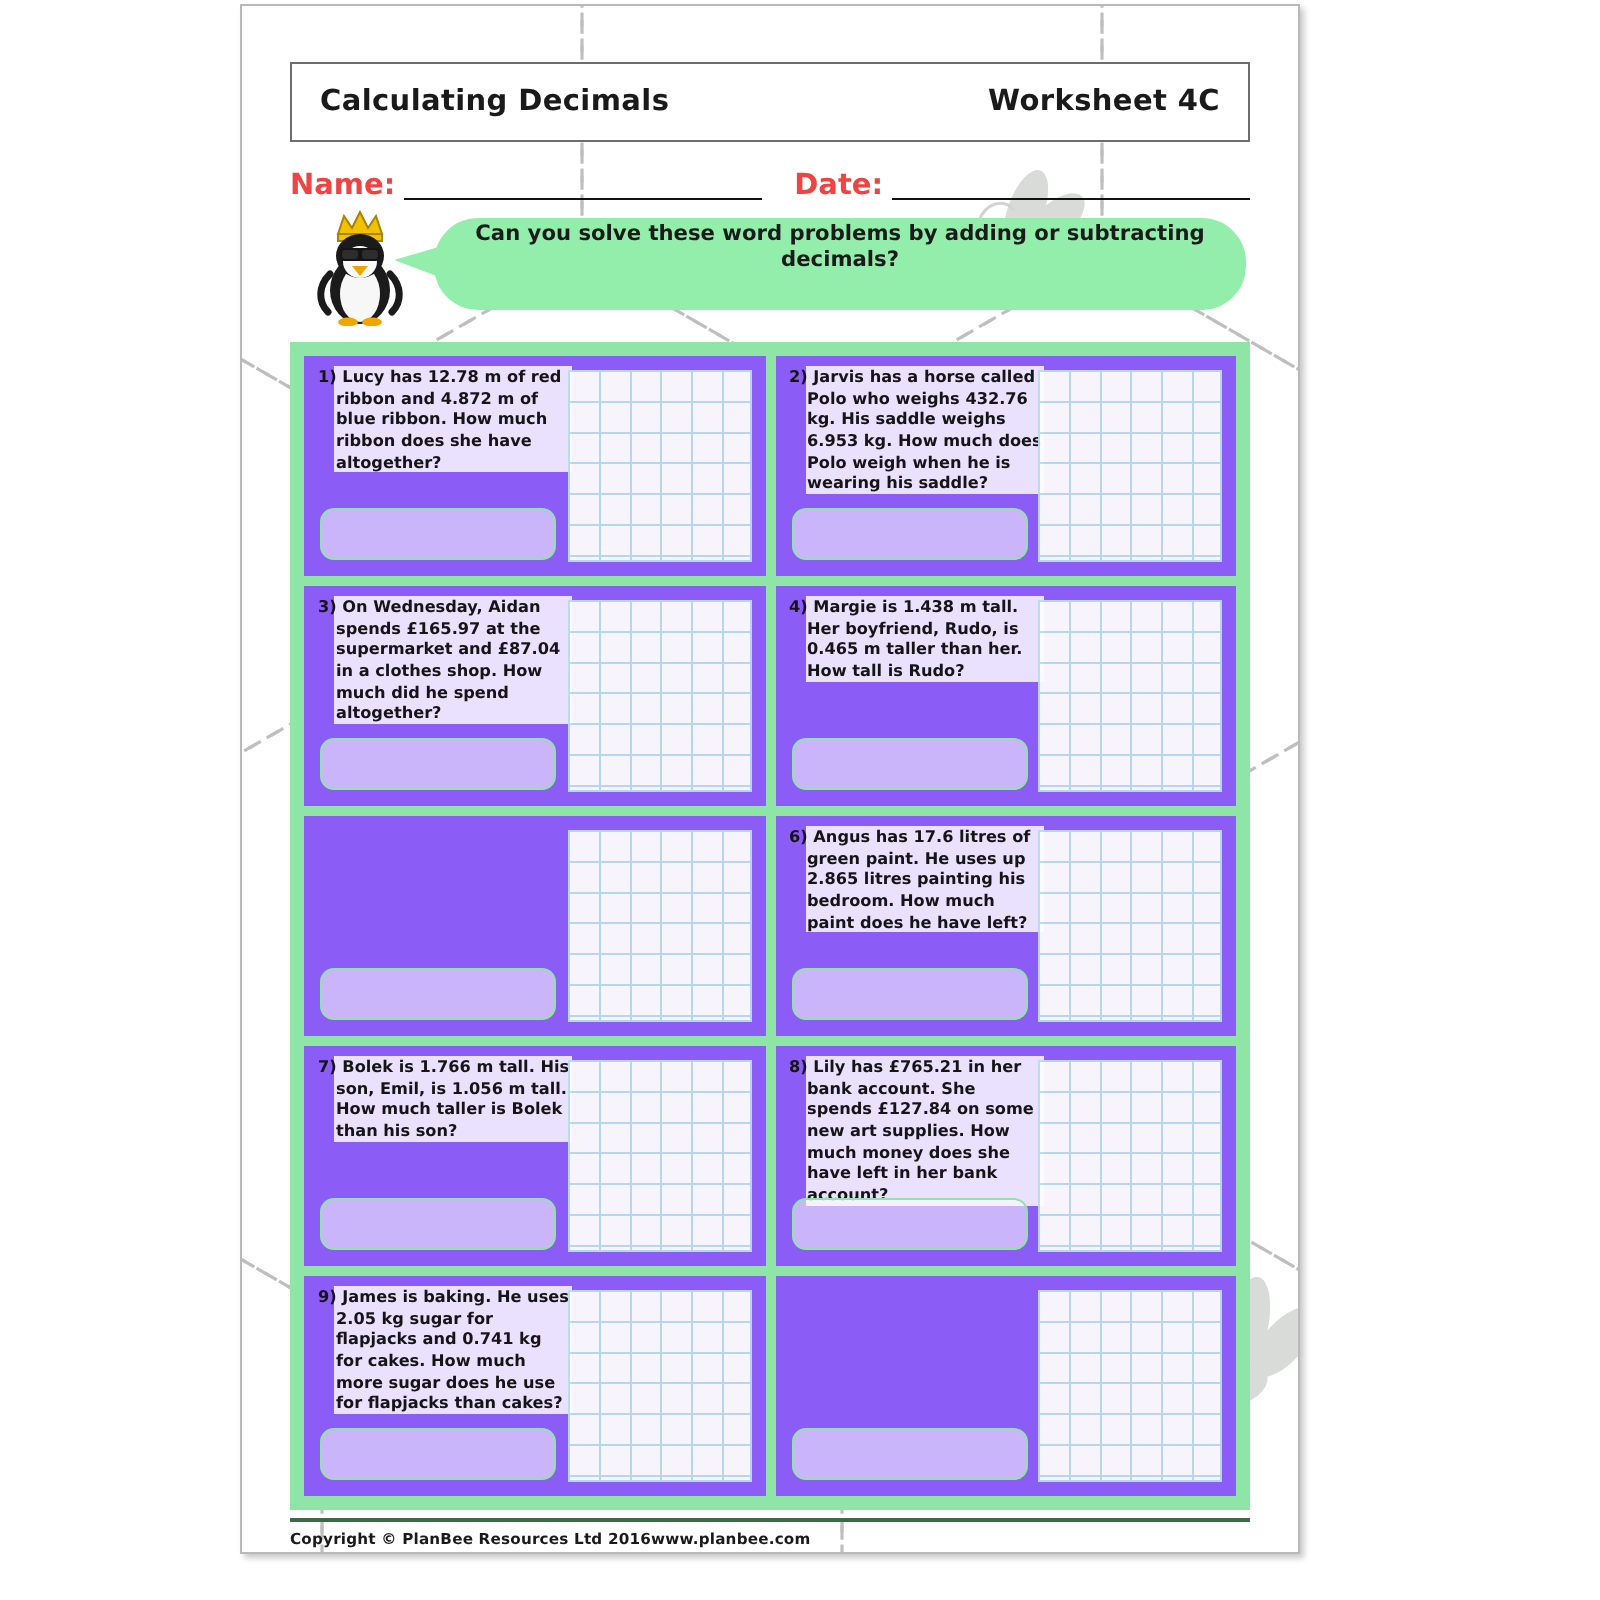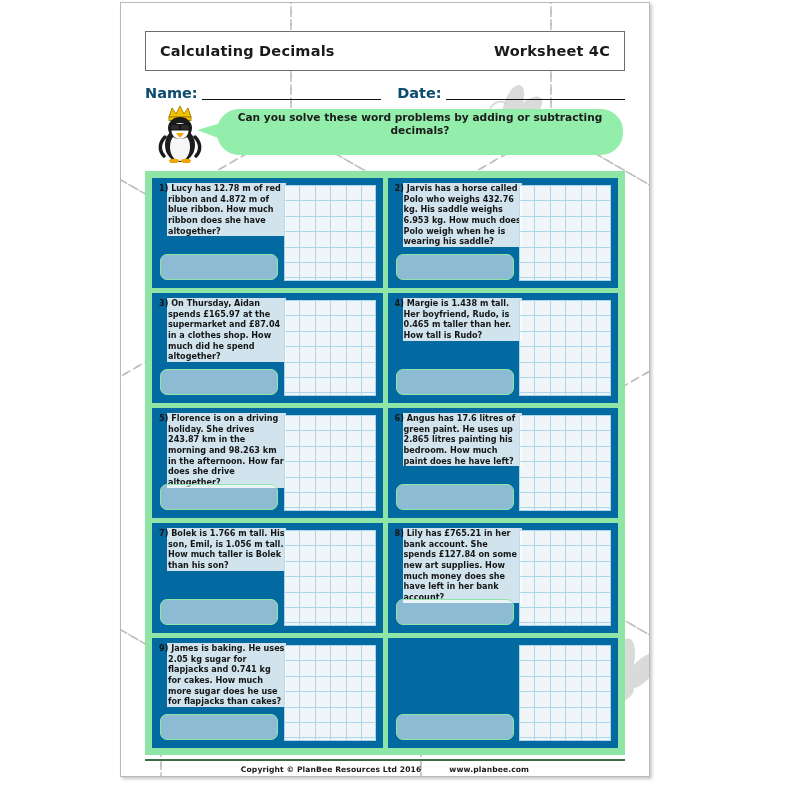--- a/index.html
+++ b/index.html
@@ -75,21 +75,21 @@
     z-index: 8;
     display: flex;
     align-items: flex-end;
     margin-top: 9px;
     height: 20px;
   }
   .nd-label {
     font-family: "DejaVu Sans", sans-serif;
     font-weight: bold;
     font-size: 14.5px;
-    color: #0c4a6e;
+    color: #ef4444;
     white-space: nowrap;
     padding-right: 4px;
     line-height: 1;
   }
   .nd-rule {
     flex: 1 1 auto;
     border-bottom: 1.6px solid #111;
     height: 14px;
     margin-right: 16px;
   }
@@ -146,21 +146,21 @@
     border: 3px solid #8fe5a6;
     background: #8fe5a6;
     display: flex;
     flex-wrap: wrap;
     gap: 3px;
     padding: 3px;
   }
   .q-cell {
     width: calc(50% - 1.5px);
     height: 112px;
-    background: #0369a1;
+    background: #8b5cf6;
     border: 1.5px solid #8fe5a6;
     position: relative;
     display: flex;
     padding: 5px 5px 5px 6px;
     overflow: hidden;
   }
   .q-left {
     width: 128px;
     flex: 0 0 128px;
     display: flex;
@@ -204,24 +204,23 @@
     position: relative;
     z-index: 8;
     margin-top: 4px;
     border-top: 2px solid #3d6b47;
     width: 100%;
   }
   .footer {
     position: relative;
     z-index: 8;
     display: flex;
-    justify-content: center;
+    justify-content: flex-start;
     align-items: center;
     margin-top: 4px;
-    gap: 28px;
   }
   .foot-text {
     font-family: "DejaVu Sans", sans-serif;
     font-weight: bold;
     font-size: 7.6px;
     color: #1a1a1a;
     letter-spacing: .1px;
   }
 
   
@@ -311,38 +310,35 @@
         <div class="q-cell">
           <div class="q-left">
             <div class="q-text"><span>2)</span> <span>Jarvis has a horse called Polo who weighs 432.76 kg. His saddle weighs 6.953 kg. How much does Polo weigh when he is wearing his saddle?</span></div>
           </div>
           <div class="q-grid"></div>
           <div class="ans-box"></div>
         </div>
 
         <div class="q-cell">
           <div class="q-left">
-            <div class="q-text"><span>3)</span> <span>On Thursday, Aidan spends £165.97 at the supermarket and £87.04 in a clothes shop. How much did he spend altogether?</span></div>
+            <div class="q-text"><span>3)</span> <span>On Wednesday, Aidan spends £165.97 at the supermarket and £87.04 in a clothes shop. How much did he spend altogether?</span></div>
           </div>
           <div class="q-grid"></div>
           <div class="ans-box"></div>
         </div>
 
         <div class="q-cell">
           <div class="q-left">
             <div class="q-text"><span>4)</span> <span>Margie is 1.438 m tall. Her boyfriend, Rudo, is 0.465 m taller than her. How tall is Rudo?</span></div>
           </div>
           <div class="q-grid"></div>
           <div class="ans-box"></div>
         </div>
 
         <div class="q-cell">
-          <div class="q-left">
-            <div class="q-text"><span>5)</span> <span>Florence is on a driving holiday. She drives 243.87 km in the morning and 98.263 km in the afternoon. How far does she drive altogether?</span></div>
-          </div>
           <div class="q-grid"></div>
           <div class="ans-box"></div>
         </div>
 
         <div class="q-cell">
           <div class="q-left">
             <div class="q-text"><span>6)</span> <span>Angus has 17.6 litres of green paint. He uses up 2.865 litres painting his bedroom. How much paint does he have left?</span></div>
           </div>
           <div class="q-grid"></div>
           <div class="ans-box"></div>

